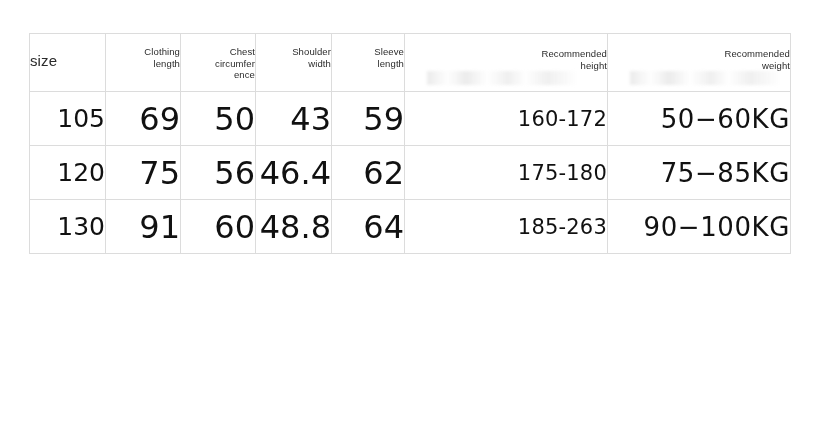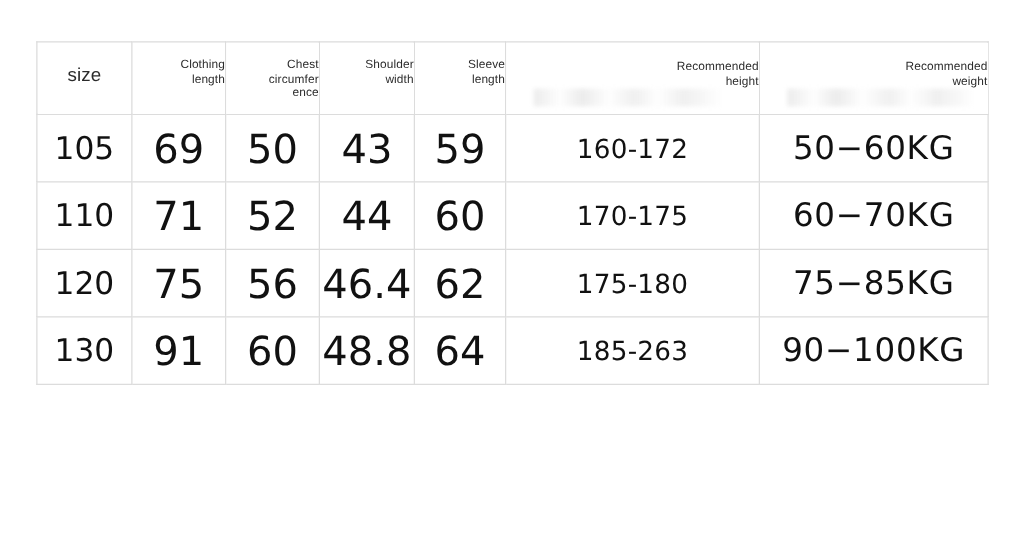--- a/index.html
+++ b/index.html
@@ -62,21 +62,21 @@
     color: #2b2b2b;
     text-align: right;
     padding: 12px 0 0 10px;
     letter-spacing: 0.1px;
     white-space: pre-line;
   }
 
   .hdr-label.size-label {
     font-size: 15px;
     line-height: 17px;
-    text-align: center;
+    text-align: left;
     padding: 18px 0 0 0;
     color: #2b2b2b;
   }
 
   .hdr-label.wide {
     padding-left: 22px;
     padding-top: 14px;
   }
 
   
@@ -104,20 +104,21 @@
     height: 53px;
   }
 
   .cell-val {
     display: block;
     font-size: 25px;
     line-height: 28px;
     color: #111111;
     font-family: "DejaVu Sans", sans-serif;
     font-weight: 400;
+    text-align: right;
   }
 
   .cell-val.measure {
     font-size: 32px;
   }
 
   .cell-val.height-val {
     font-size: 21px;
     letter-spacing: 0.2px;
   }
@@ -194,43 +195,20 @@
           </td>
           <td>
             <span class="cell-val height-val">160-172</span>
           </td>
           <td>
             <span class="cell-val weight-val">50−60KG</span>
           </td>
         </tr>
         <tr class="data-row">
           <td>
-            <span class="cell-val">110</span>
-          </td>
-          <td>
-            <span class="cell-val measure">71</span>
-          </td>
-          <td>
-            <span class="cell-val measure">52</span>
-          </td>
-          <td>
-            <span class="cell-val measure">44</span>
-          </td>
-          <td>
-            <span class="cell-val measure">60</span>
-          </td>
-          <td>
-            <span class="cell-val height-val">170-175</span>
-          </td>
-          <td>
-            <span class="cell-val weight-val">60−70KG</span>
-          </td>
-        </tr>
-        <tr class="data-row">
-          <td>
             <span class="cell-val">120</span>
           </td>
           <td>
             <span class="cell-val measure">75</span>
           </td>
           <td>
             <span class="cell-val measure">56</span>
           </td>
           <td>
             <span class="cell-val measure">46.4</span>

